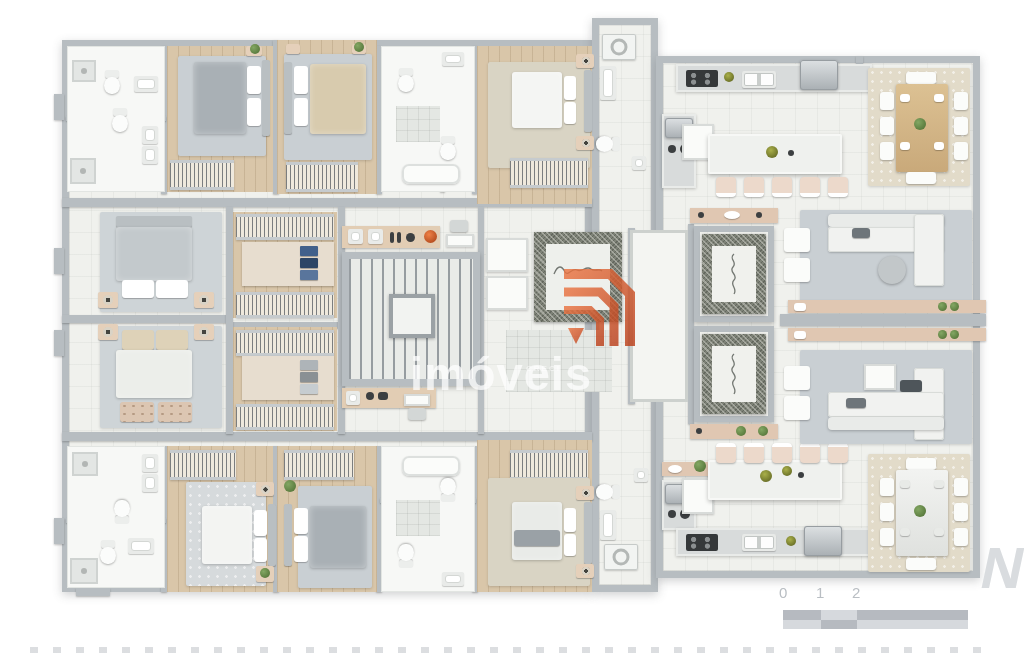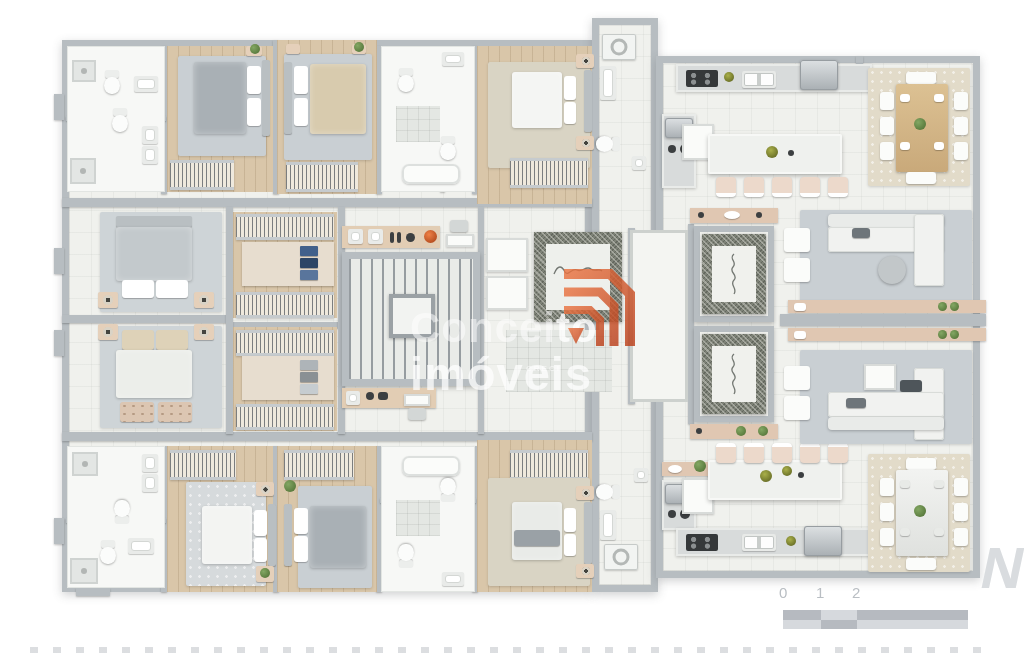--- a/index.html
+++ b/index.html
@@ -428,21 +428,20 @@
   <div class="rug" style="left:800px;top:350px;width:172px;height:94px;background:var(--ruggray,#c9cfd3)"></div>
   <div class="chairW" style="left:784px;top:366px;width:26px;height:24px"></div>
   <div class="chairW" style="left:784px;top:396px;width:26px;height:24px"></div>
   <div class="panel" style="left:864px;top:364px;width:32px;height:26px"></div>
   <div class="sofaS" style="left:914px;top:368px;width:30px;height:72px"></div>
   <div class="throw" style="left:900px;top:380px;width:22px;height:12px;background:#4e555a"></div>
   <div class="sofaS" style="left:828px;top:392px;width:116px;height:25px"></div>
   <div class="throw" style="left:846px;top:398px;width:20px;height:10px"></div>
   <div class="sofaP" style="left:828px;top:417px;width:116px;height:13px"></div>
 
-  <div class="wm-line1" style="left:410px;top:304px"><span style="color:rgba(255,255,255,.52)">Concei</span><span style="color:rgba(255,255,255,.82)">to</span></div>
   <div class="wm-line2" style="left:410px;top:346px">imóveis</div>
   <div class="wm-sub" style="left:526px;top:364px">CRECI</div>
 
   <svg class="a" style="left:556px;top:266px;opacity:.82" width="104" height="84" viewBox="0 0 104 84">
     <defs>
       <linearGradient id="og" x1="0" y1="0" x2="1" y2="1">
         <stop offset="0" stop-color="#ea7442"></stop>
           <stop offset="1" stop-color="#bb401b"></stop>
       </linearGradient>
     </defs>

